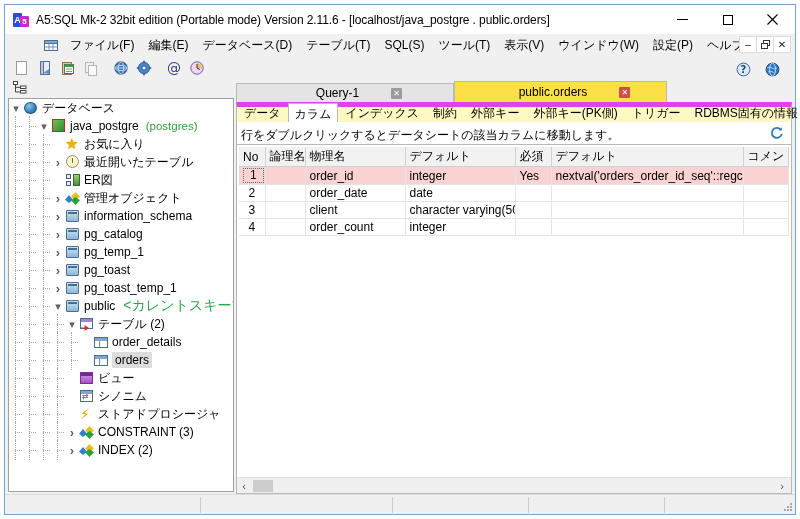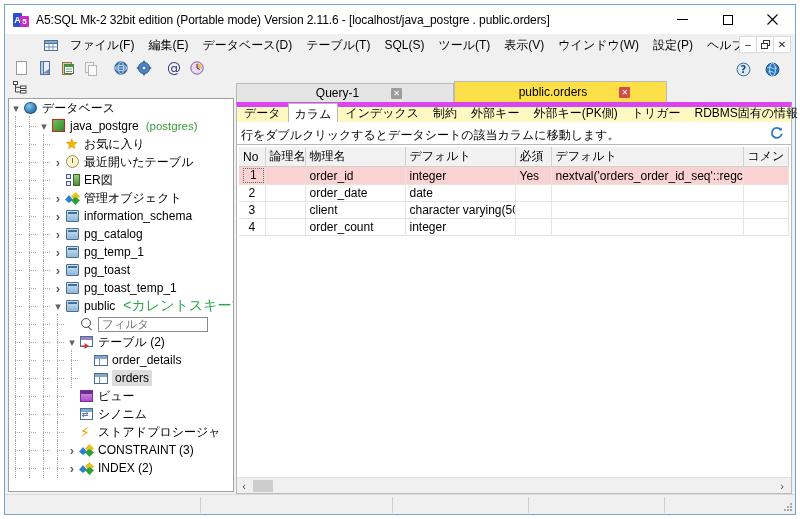--- a/index.html
+++ b/index.html
@@ -774,29 +774,20 @@
             <div class="tree-row">
               <span class="tline cont"></span>
               <span class="tline cont"></span>
               <span class="tline cont"></span>
               <span class="tw">
                 <span class="chev down"></span>
               </span>
               <span class="ticon"><span class="ic-schema"><span class="s"></span><span class="s2"></span></span></span>
               <span class="tlabel">public</span>
               <span class="tcurrent">&lt;カレントスキーマ&gt;</span>
-            </div>
-            <div class="tree-row">
-              <span class="tline cont"></span>
-              <span class="tline cont"></span>
-              <span class="tline cont"></span>
-              <span class="tline cont"></span>
-              <span class="tw"></span>
-              <span class="ticon"><span class="ic-search"></span></span>
-              <input id="filter-input" type="text" placeholder="フィルタ" style="">
             </div>
             <div class="tree-row">
               <span class="tline cont"></span>
               <span class="tline cont"></span>
               <span class="tline cont"></span>
               <span class="tline cont"></span>
               <span class="tw">
                 <span class="chev down"></span>
               </span>
               <span class="ticon"><span class="ic-tablefolder"><span class="t"></span><span class="r"></span></span></span>

